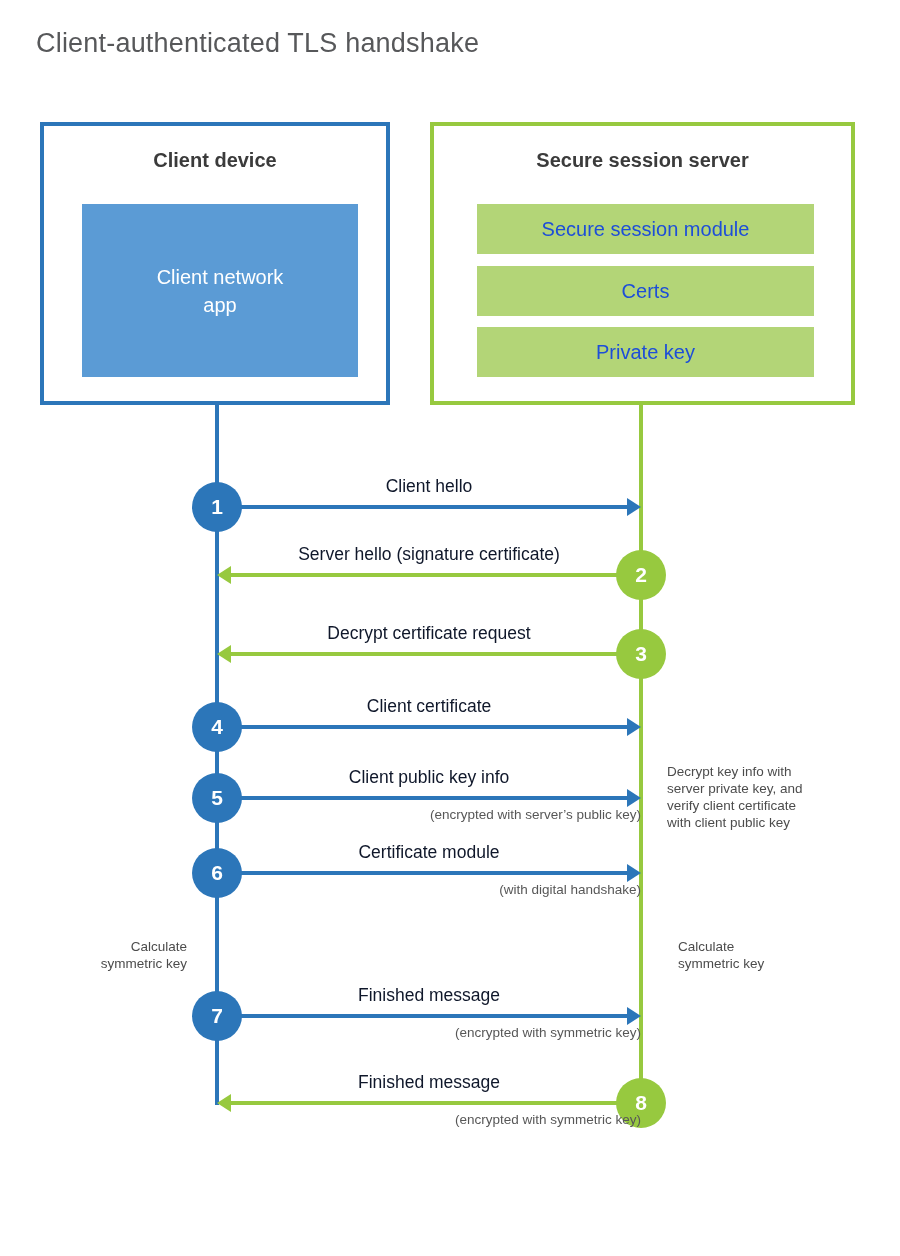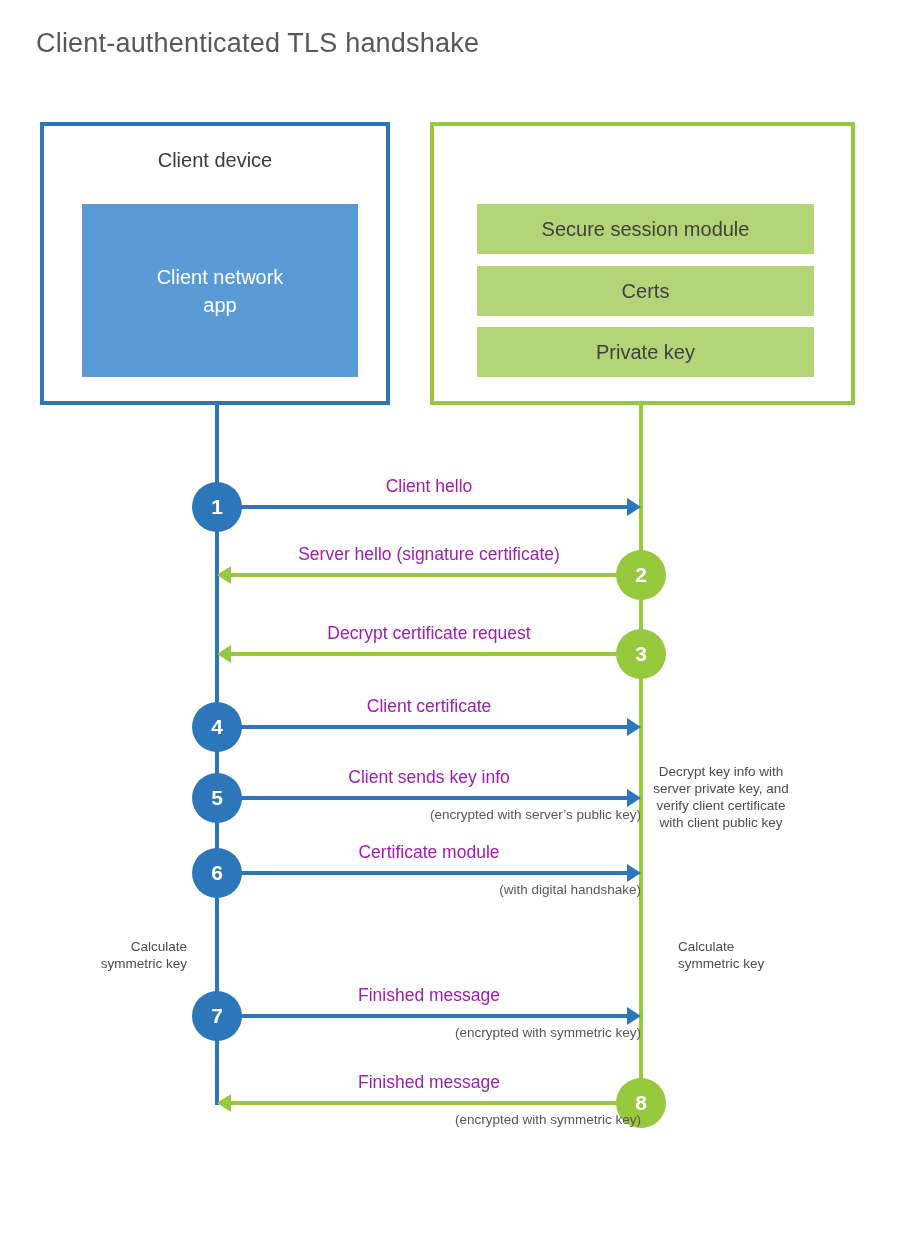--- a/index.html
+++ b/index.html
@@ -8,29 +8,29 @@
     font-family:"Liberation Sans", sans-serif;
   }
   .title{
     position:absolute;left:36px;top:28px;margin:0;
     font-size:27px;font-weight:300;color:#57585a;letter-spacing:.2px;
   }
   
   .box{position:absolute;top:122px;height:283px;background:#fff;border:4px solid;box-sizing:border-box;}
   .client-box{left:40px;width:350px;border-color:var(--blue,#2c76b9);}
   .server-box{left:430px;width:425px;border-color:var(--green,#97c93f);}
-  .box-title{margin-top:23px;text-align:center;font-size:20px;font-weight:normal;color:#3b3b3b;}
+  .box-title{margin-top:23px;text-align:center;font-size:20px;font-weight:bold;color:#3b3b3b;}
   .client-app{
     position:absolute;left:38px;top:78px;width:276px;height:173px;
     background:var(--blue-fill,#5b9bd5);color:#fff;font-size:20px;line-height:1.4;
     display:flex;align-items:center;justify-content:center;text-align:center;white-space:pre-line;
   }
   .bar{
     position:absolute;left:43px;width:337px;height:50px;
-    background:var(--green-fill,#b3d577);color:#404040;font-size:20px;
+    background:var(--green-fill,#b3d577);color:#1d4ed8;font-size:20px;
     display:flex;align-items:center;justify-content:center;
   }
   .bar1{top:78px}.bar2{top:140px}.bar3{top:201px}
   
   .lifeline{position:absolute;width:4px;}
   .client-lifeline{left:215px;top:405px;height:700px;background:var(--blue,#2c76b9);}
   .server-lifeline{left:639px;top:405px;height:702px;background:var(--green,#97c93f);}
   
   .msg{position:absolute;left:0;width:900px;height:0;}
   .msg1{top:507px}.msg2{top:575px}.msg3{top:654px}.msg4{top:727px}
@@ -43,48 +43,49 @@
   .from-client .circle{left:192px;background:var(--blue,#2c76b9);}
   .from-server .circle{left:616px;background:var(--green,#97c93f);}
   .msg .line{position:absolute;top:-2px;height:4px;}
   .from-client .line{left:217px;width:410px;background:var(--blue,#2c76b9);}
   .from-server .line{left:231px;width:410px;background:var(--green,#97c93f);}
   .msg .head{position:absolute;top:-9px;width:0;height:0;border-top:9px solid transparent;border-bottom:9px solid transparent;}
   .from-client .head{left:627px;border-left:14px solid var(--blue,#2c76b9);}
   .from-server .head{left:217px;border-right:14px solid var(--green,#97c93f);}
   .msg .label{
     position:absolute;left:217px;width:424px;top:-31px;
-    text-align:center;font-size:17.5px;color:#a21caf;
+    text-align:center;font-size:17.5px;color:#0f172a;
   }
   .msg .sub{
     position:absolute;left:217px;width:424px;top:9px;
     text-align:right;font-size:13.5px;color:#575757;
   }
   
   .ann{position:absolute;white-space:pre-line;font-size:13.5px;line-height:17px;color:#4c4c4c;}
-  .decrypt{left:631px;top:763px;width:180px;text-align:center;}
+  .decrypt{left:667px;top:763px;width:180px;text-align:left;}
   .calc-left{left:50px;top:938px;width:137px;text-align:right;}
   .calc-right{left:678px;top:938px;width:150px;text-align:left;}
 </style>
 </head>
 <body>
 
 <div class="page">
 
   <h1 class="title">Client-authenticated TLS handshake</h1>
 
   <div class="box client-box">
     <div class="box-title">Client device</div>
     <div class="client-app">
       <span>Client network
 app</span>
     </div>
   </div>
 
   <div class="box server-box">
+    <div class="box-title">Secure session server</div>
     <div class="bar bar1">Secure session module</div>
     <div class="bar bar3">Private key</div>
     <div class="bar bar2">Certs</div>
   </div>
 
   <div class="lifeline client-lifeline"></div>
   <div class="lifeline server-lifeline"></div>
 
   <div class="msg msg1 from-client">
     <div class="line"></div>
@@ -111,21 +112,21 @@
     <div class="line"></div>
     <div class="head"></div>
     <div class="circle">4</div>
     <div class="label">Client certificate</div>
   </div>
 
   <div class="msg msg5 from-client">
     <div class="line"></div>
     <div class="head"></div>
     <div class="circle">5</div>
-    <div class="label">Client sends key info</div>
+    <div class="label">Client public key info</div>
     <div class="sub">(encrypted with server’s public key)</div>
   </div>
 
   <div class="msg msg6 from-client">
     <div class="line"></div>
     <div class="head"></div>
     <div class="circle">6</div>
     <div class="label">Certificate module</div>
     <div class="sub">(with digital handshake)</div>
   </div>

